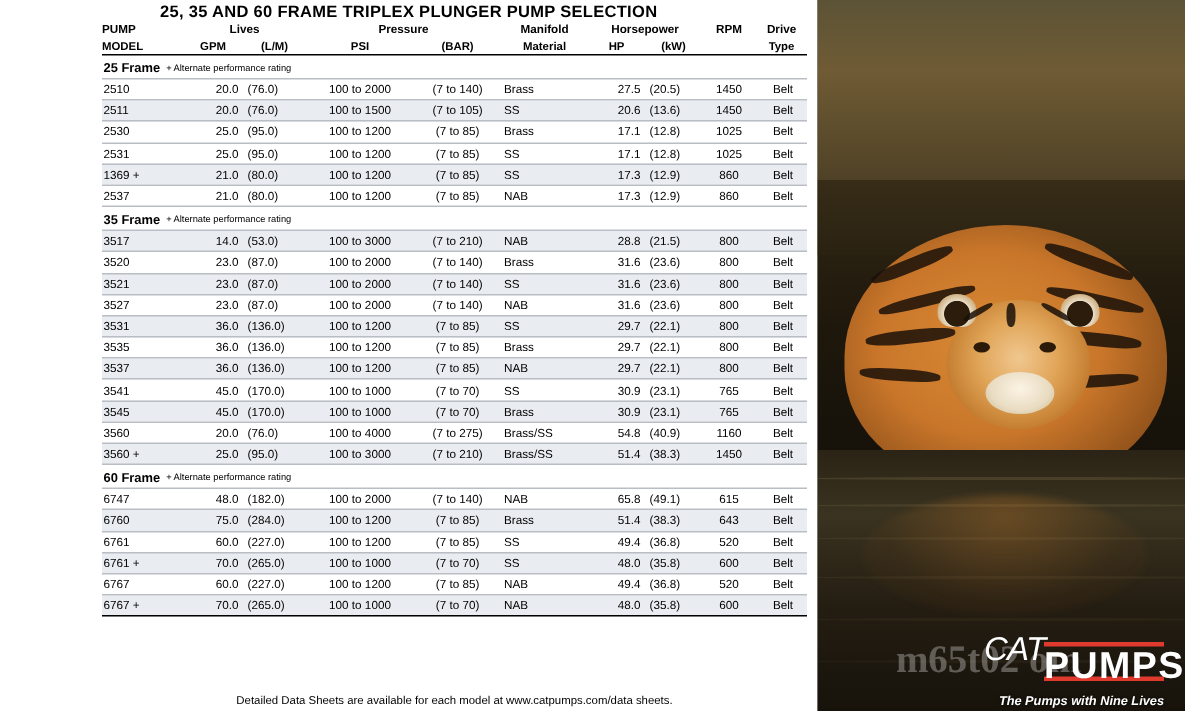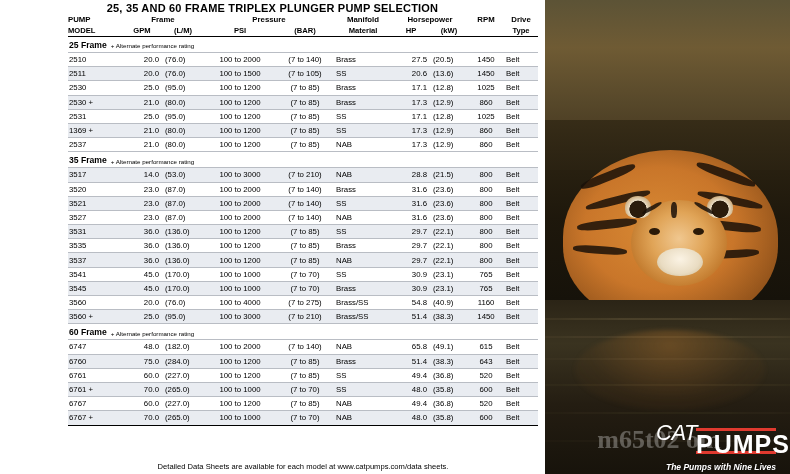--- a/index.html
+++ b/index.html
@@ -80,21 +80,21 @@
     height: 13.2px;
     border-bottom: 0.6px solid #b9bdc4;
     font-size: 7.8px;
   }
   tr.datarow.alt td { background: #e9ecf1; }
   tr.datarow td.model { text-align: left; padding-left: 1px; }
   tr.datarow td.num-r { text-align: right; padding-right: 3px; }
   tr.datarow td.num-l { text-align: left; padding-left: 3px; }
   tr.datarow td.ctr { text-align: center; }
   tr.datarow td.mat { text-align: left; padding-left: 2px; }
-  tr.datarow td.drive { text-align: left; padding-left: 2px; }
+  tr.datarow td.drive { text-align: center; padding-left: 2px; }
 
   tr.sectionrow td {
     height: 14px;
     border-bottom: 0.6px solid #b9bdc4;
     font-size: 8.6px;
     font-weight: bold;
     text-align: left;
     padding-left: 1px;
     padding-top: 1px;
   }
@@ -289,21 +289,21 @@
           <col class="col-bar">
           <col class="col-mat">
         <col class="col-hp">
           <col class="col-kw">
           <col class="col-rpm">
           <col class="col-drive">
       </colgroup>
       <thead>
         <tr class="hdr-group">
           <td class="hdr-left">PUMP</td>
-          <td colspan="2">Frame</td>
+          <td colspan="2">Lives</td>
           <td colspan="2">Pressure</td>
           <td>Manifold</td>
           <td colspan="2">Horsepower</td>
           <td>RPM</td>
           <td>Drive</td>
         </tr>
         <tr class="hdr-sub">
           <td class="hdr-left">MODEL</td>
           <td>GPM</td>
           <td>(L/M)</td>
@@ -347,32 +347,20 @@
           <tr class="datarow">
             <td class="model">2530</td>
             <td class="num-r">25.0</td>
             <td class="num-l">(95.0)</td>
             <td class="ctr">100 to 1200</td>
             <td class="ctr">(7 to 85)</td>
             <td class="mat">Brass</td>
             <td class="num-r">17.1</td>
             <td class="num-l">(12.8)</td>
             <td class="ctr">1025</td>
-            <td class="drive">Belt</td>
-          </tr>
-          <tr class="datarow alt">
-            <td class="model">2530 +</td>
-            <td class="num-r">21.0</td>
-            <td class="num-l">(80.0)</td>
-            <td class="ctr">100 to 1200</td>
-            <td class="ctr">(7 to 85)</td>
-            <td class="mat">Brass</td>
-            <td class="num-r">17.3</td>
-            <td class="num-l">(12.9)</td>
-            <td class="ctr">860</td>
             <td class="drive">Belt</td>
           </tr>
           <tr class="datarow">
             <td class="model">2531</td>
             <td class="num-r">25.0</td>
             <td class="num-l">(95.0)</td>
             <td class="ctr">100 to 1200</td>
             <td class="ctr">(7 to 85)</td>
             <td class="mat">SS</td>
             <td class="num-r">17.1</td>

